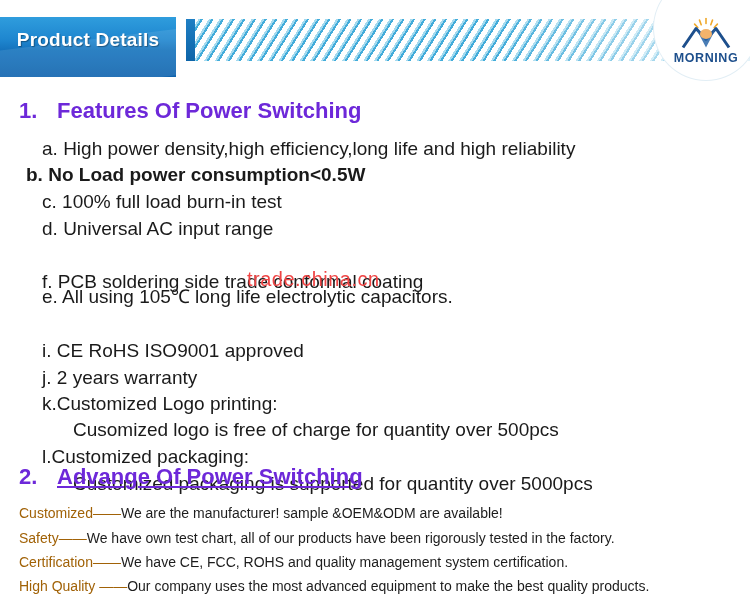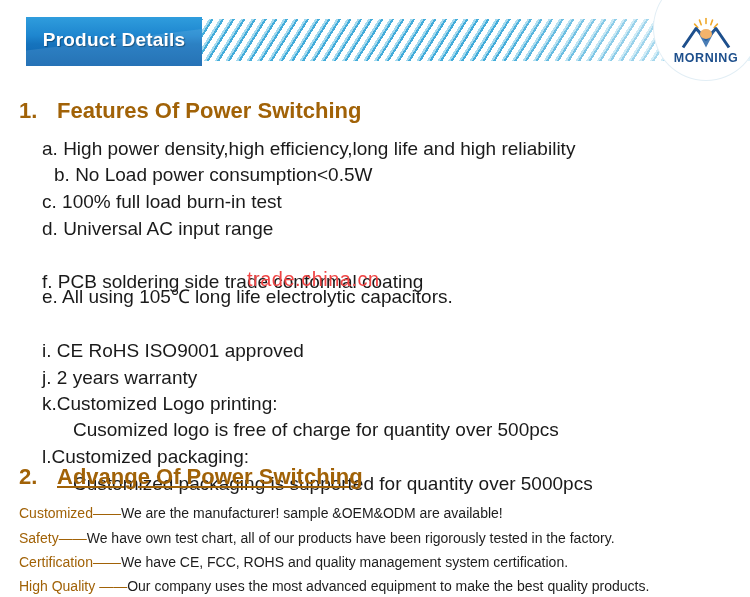--- a/index.html
+++ b/index.html
@@ -52,24 +52,23 @@
     top: 19px;
     width: 9px;
     height: 42px;
     background: linear-gradient(to bottom, #1f7fc4, #0d64a8);
   }
   #tab {
     position: absolute;
     left: 0px;
     top: 17px;
     width: 176px;
-    height: 49px;
+    height: 60px;
     background: linear-gradient(to bottom, #2f9ddd 0%, #1e86cf 38%, #1573bd 55%, #0e63ae 100%);
     overflow: hidden;
-    margin-left: 26px;
   }
   #tab-sheen {
     position: absolute;
     left: -10px;
     top: 22px;
     width: 210px;
     height: 46px;
     background: rgba(255,255,255,0.10);
     transform: rotate(-7deg);
   }
@@ -119,21 +118,21 @@
     font-weight: bold;
     color: #1d4f8c;
     letter-spacing: 0.6px;
   }
 
   
   .section-heading {
     position: absolute;
     font-size: 22px;
     font-weight: bold;
-    color: #a16207;
+    color: #6d28d9;
     white-space: nowrap;
   }
   .section-heading .num {
     display: inline-block;
     width: 38px;
   }
   #heading-1 { left: 19px; top: 98px; }
   #heading-2 { left: 19px; top: 464px; text-decoration: underline; }
 
   
@@ -208,21 +207,21 @@
 </div>
 
 <div id="heading-1" class="section-heading">
   <span class="num">1.</span><span>Features Of Power Switching</span>
 </div>
 
 <div class="feature" style="left:42px; top:138px;">
   <span class="mark">a.</span>
   <span>High power density,high efficiency,long life and high reliability</span>
 </div>
-<div class="feature" style="left:54px; top:164px;">
+<div class="feature" style="left:26px; top:164px;font-weight:bold;">
   <span class="mark">b.</span>
   <span>No Load power consumption&lt;0.5W</span>
 </div>
 <div class="feature" style="left:42px; top:191px;">
   <span class="mark">c.</span>
   <span>100% full load burn-in test</span>
 </div>
 <div class="feature" style="left:42px; top:218px;">
   <span class="mark">d.</span>
   <span>Universal AC input range</span>

